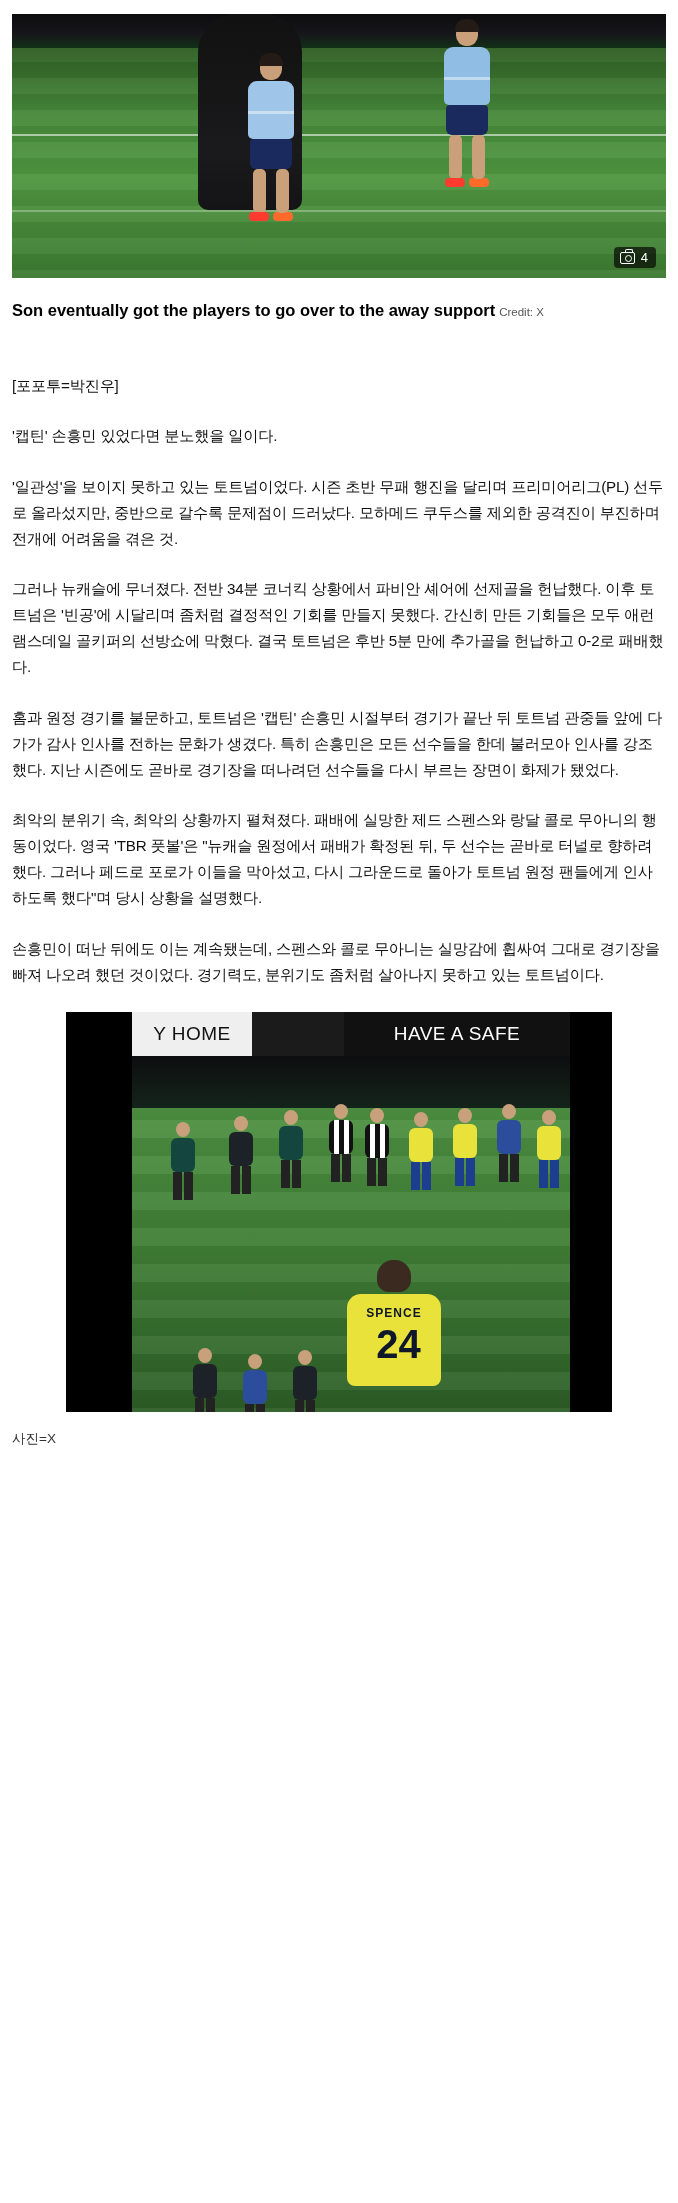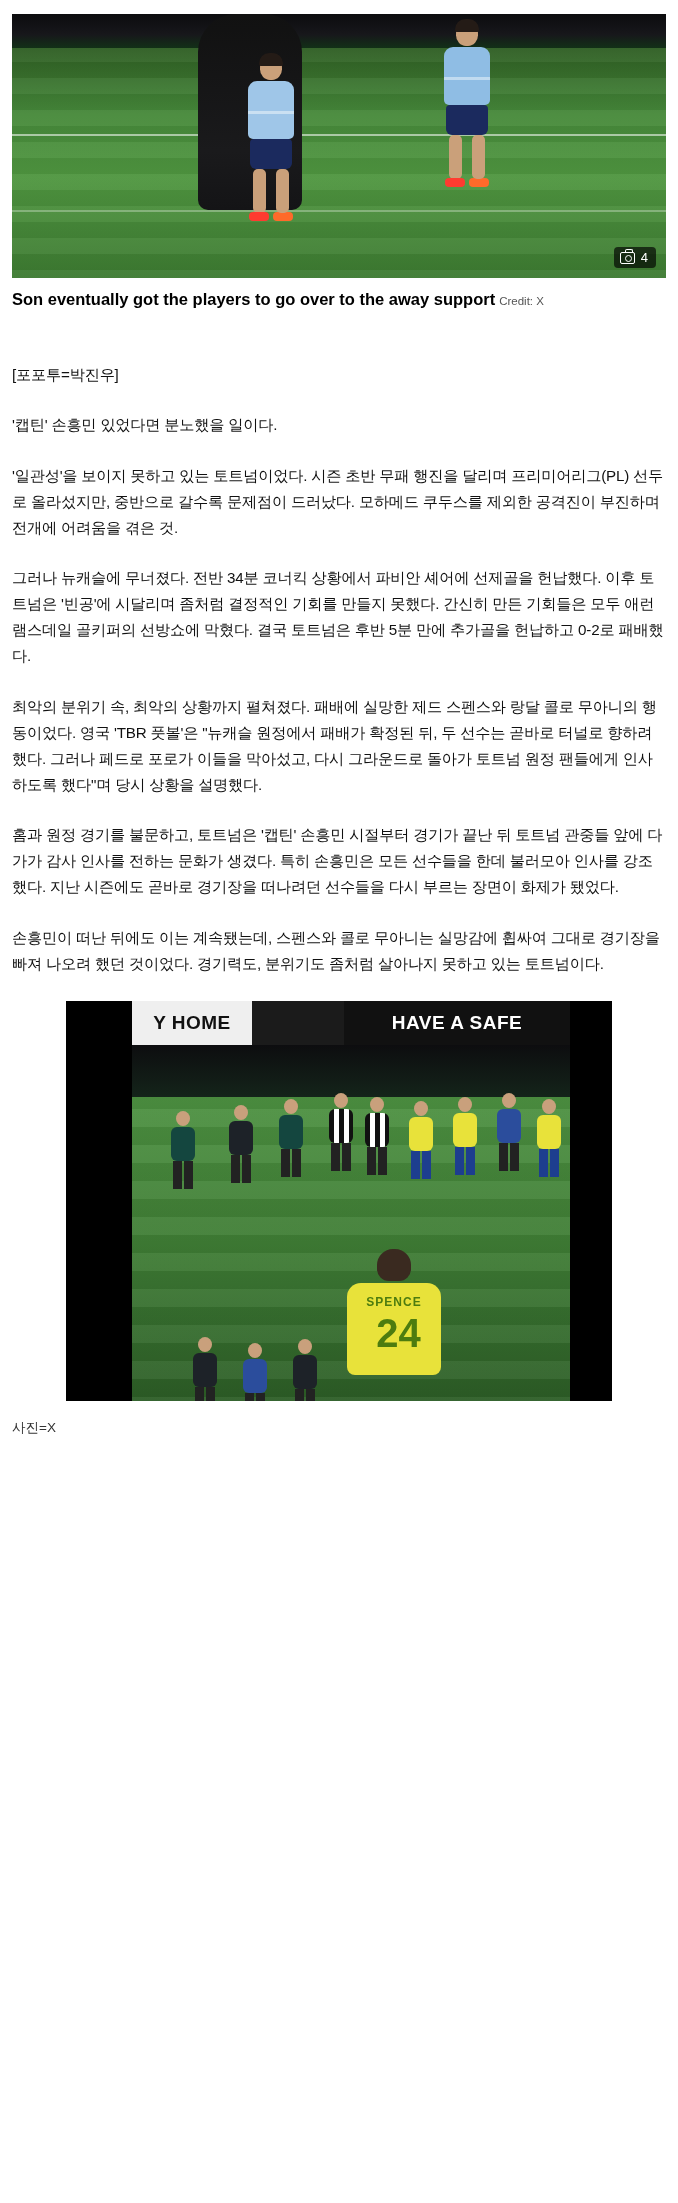--- a/index.html
+++ b/index.html
@@ -162,21 +162,21 @@
     content: "";
     position: absolute;
     left: 4.2px; top: 2.6px;
     width: 5px; height: 5px;
     border: 1.6px solid #fff;
     border-radius: 50%;
   }
 
   
   .caption-bold {
-    margin: 10px 0 0 0;
+    margin: 21px 0 0 0;
     font-size: 16.5px;
     font-weight: bold;
     color: #000;
     line-height: 1.35;
   }
   .caption-bold .credit {
     font-weight: normal;
     font-size: 11.5px;
     color: #555;
     margin-left: 4px;
@@ -236,21 +236,21 @@
     background: #f2f2f2;
     display: flex;
     align-items: center;
     overflow: hidden;
   }
   .ad-seg {
     height: 100%;
     display: flex;
     align-items: center;
     justify-content: center;
-    font-weight: bold;
+    font-weight: normal;
     font-size: 19px;
     letter-spacing: 0.5px;
   }
   .ad-seg.s1 { width: 120px; background:#efefef; color:#111; }
   .ad-seg.s2 { width: 92px;  background:#1b1b1b; color:#fff; font-size:12px; }
   .ad-seg.s3 { flex: 1;      background:#111; color:#fff; }
   .bp-dark-top {
     position: absolute;
     left: 0; right: 0; top: 44px;
     height: 52px;
@@ -276,21 +276,21 @@
     left: 214px; top: 248px;
     width: 96px;
   }
   .kneel .kh { width: 34px; height: 32px; background:#3a2a20; border-radius: 16px 16px 12px 12px; margin: 0 auto; }
   .kneel .kb {
     width: 94px; height: 92px;
     background: #e8e23a;
     border-radius: 14px 14px 8px 8px;
     margin: 2px auto 0 auto;
     position: relative;
-    color: #4d7c0f;
+    color: #0f172a;
     text-align: center;
   }
   .kneel .kname {
     font-size: 12px;
     font-weight: bold;
     letter-spacing: 1px;
     padding-top: 12px;
   }
   .kneel .knum {
     font-size: 40px;
@@ -359,22 +359,22 @@
   <p class="caption-bold">
     <span>Son eventually got the players to go over to the away support</span><span class="credit">Credit: X</span>
   </p>
 
 
   <div class="article">
     <p class="byline">[포포투=박진우]</p>
     <p>'캡틴' 손흥민 있었다면 분노했을 일이다.</p>
     <p>'일관성'을 보이지 못하고 있는 토트넘이었다. 시즌 초반 무패 행진을 달리며 프리미어리그(PL) 선두로 올라섰지만, 중반으로 갈수록 문제점이 드러났다. 모하메드 쿠두스를 제외한 공격진이 부진하며 전개에 어려움을 겪은 것.</p>
     <p>그러나 뉴캐슬에 무너졌다. 전반 34분 코너킥 상황에서 파비안 셰어에 선제골을 헌납했다. 이후 토트넘은 '빈공'에 시달리며 좀처럼 결정적인 기회를 만들지 못했다. 간신히 만든 기회들은 모두 애런 램스데일 골키퍼의 선방쇼에 막혔다. 결국 토트넘은 후반 5분 만에 추가골을 헌납하고 0-2로 패배했다.</p>
+    <p>홈과 원정 경기를 불문하고, 토트넘은 '캡틴' 손흥민 시절부터 경기가 끝난 뒤 토트넘 관중들 앞에 다가가 감사 인사를 전하는 문화가 생겼다. 특히 손흥민은 모든 선수들을 한데 불러모아 인사를 강조했다. 지난 시즌에도 곧바로 경기장을 떠나려던 선수들을 다시 부르는 장면이 화제가 됐었다.</p>
     <p>최악의 분위기 속, 최악의 상황까지 펼쳐졌다. 패배에 실망한 제드 스펜스와 랑달 콜로 무아니의 행동이었다. 영국 'TBR 풋볼'은 "뉴캐슬 원정에서 패배가 확정된 뒤, 두 선수는 곧바로 터널로 향하려 했다. 그러나 페드로 포로가 이들을 막아섰고, 다시 그라운드로 돌아가 토트넘 원정 팬들에게 인사하도록 했다"며 당시 상황을 설명했다.</p>
-    <p>홈과 원정 경기를 불문하고, 토트넘은 '캡틴' 손흥민 시절부터 경기가 끝난 뒤 토트넘 관중들 앞에 다가가 감사 인사를 전하는 문화가 생겼다. 특히 손흥민은 모든 선수들을 한데 불러모아 인사를 강조했다. 지난 시즌에도 곧바로 경기장을 떠나려던 선수들을 다시 부르는 장면이 화제가 됐었다.</p>
     <p>손흥민이 떠난 뒤에도 이는 계속됐는데, 스펜스와 콜로 무아니는 실망감에 휩싸여 그대로 경기장을 빠져 나오려 했던 것이었다. 경기력도, 분위기도 좀처럼 살아나지 못하고 있는 토트넘이다.</p>
   </div>
 
   <div class="photo-bottom">
     <div class="bp-inner">
       <div class="bp-pitch"></div>
       <div class="bp-stripes"></div>
       <div class="bp-dark-top"></div>
 
       <div class="ad-board">

